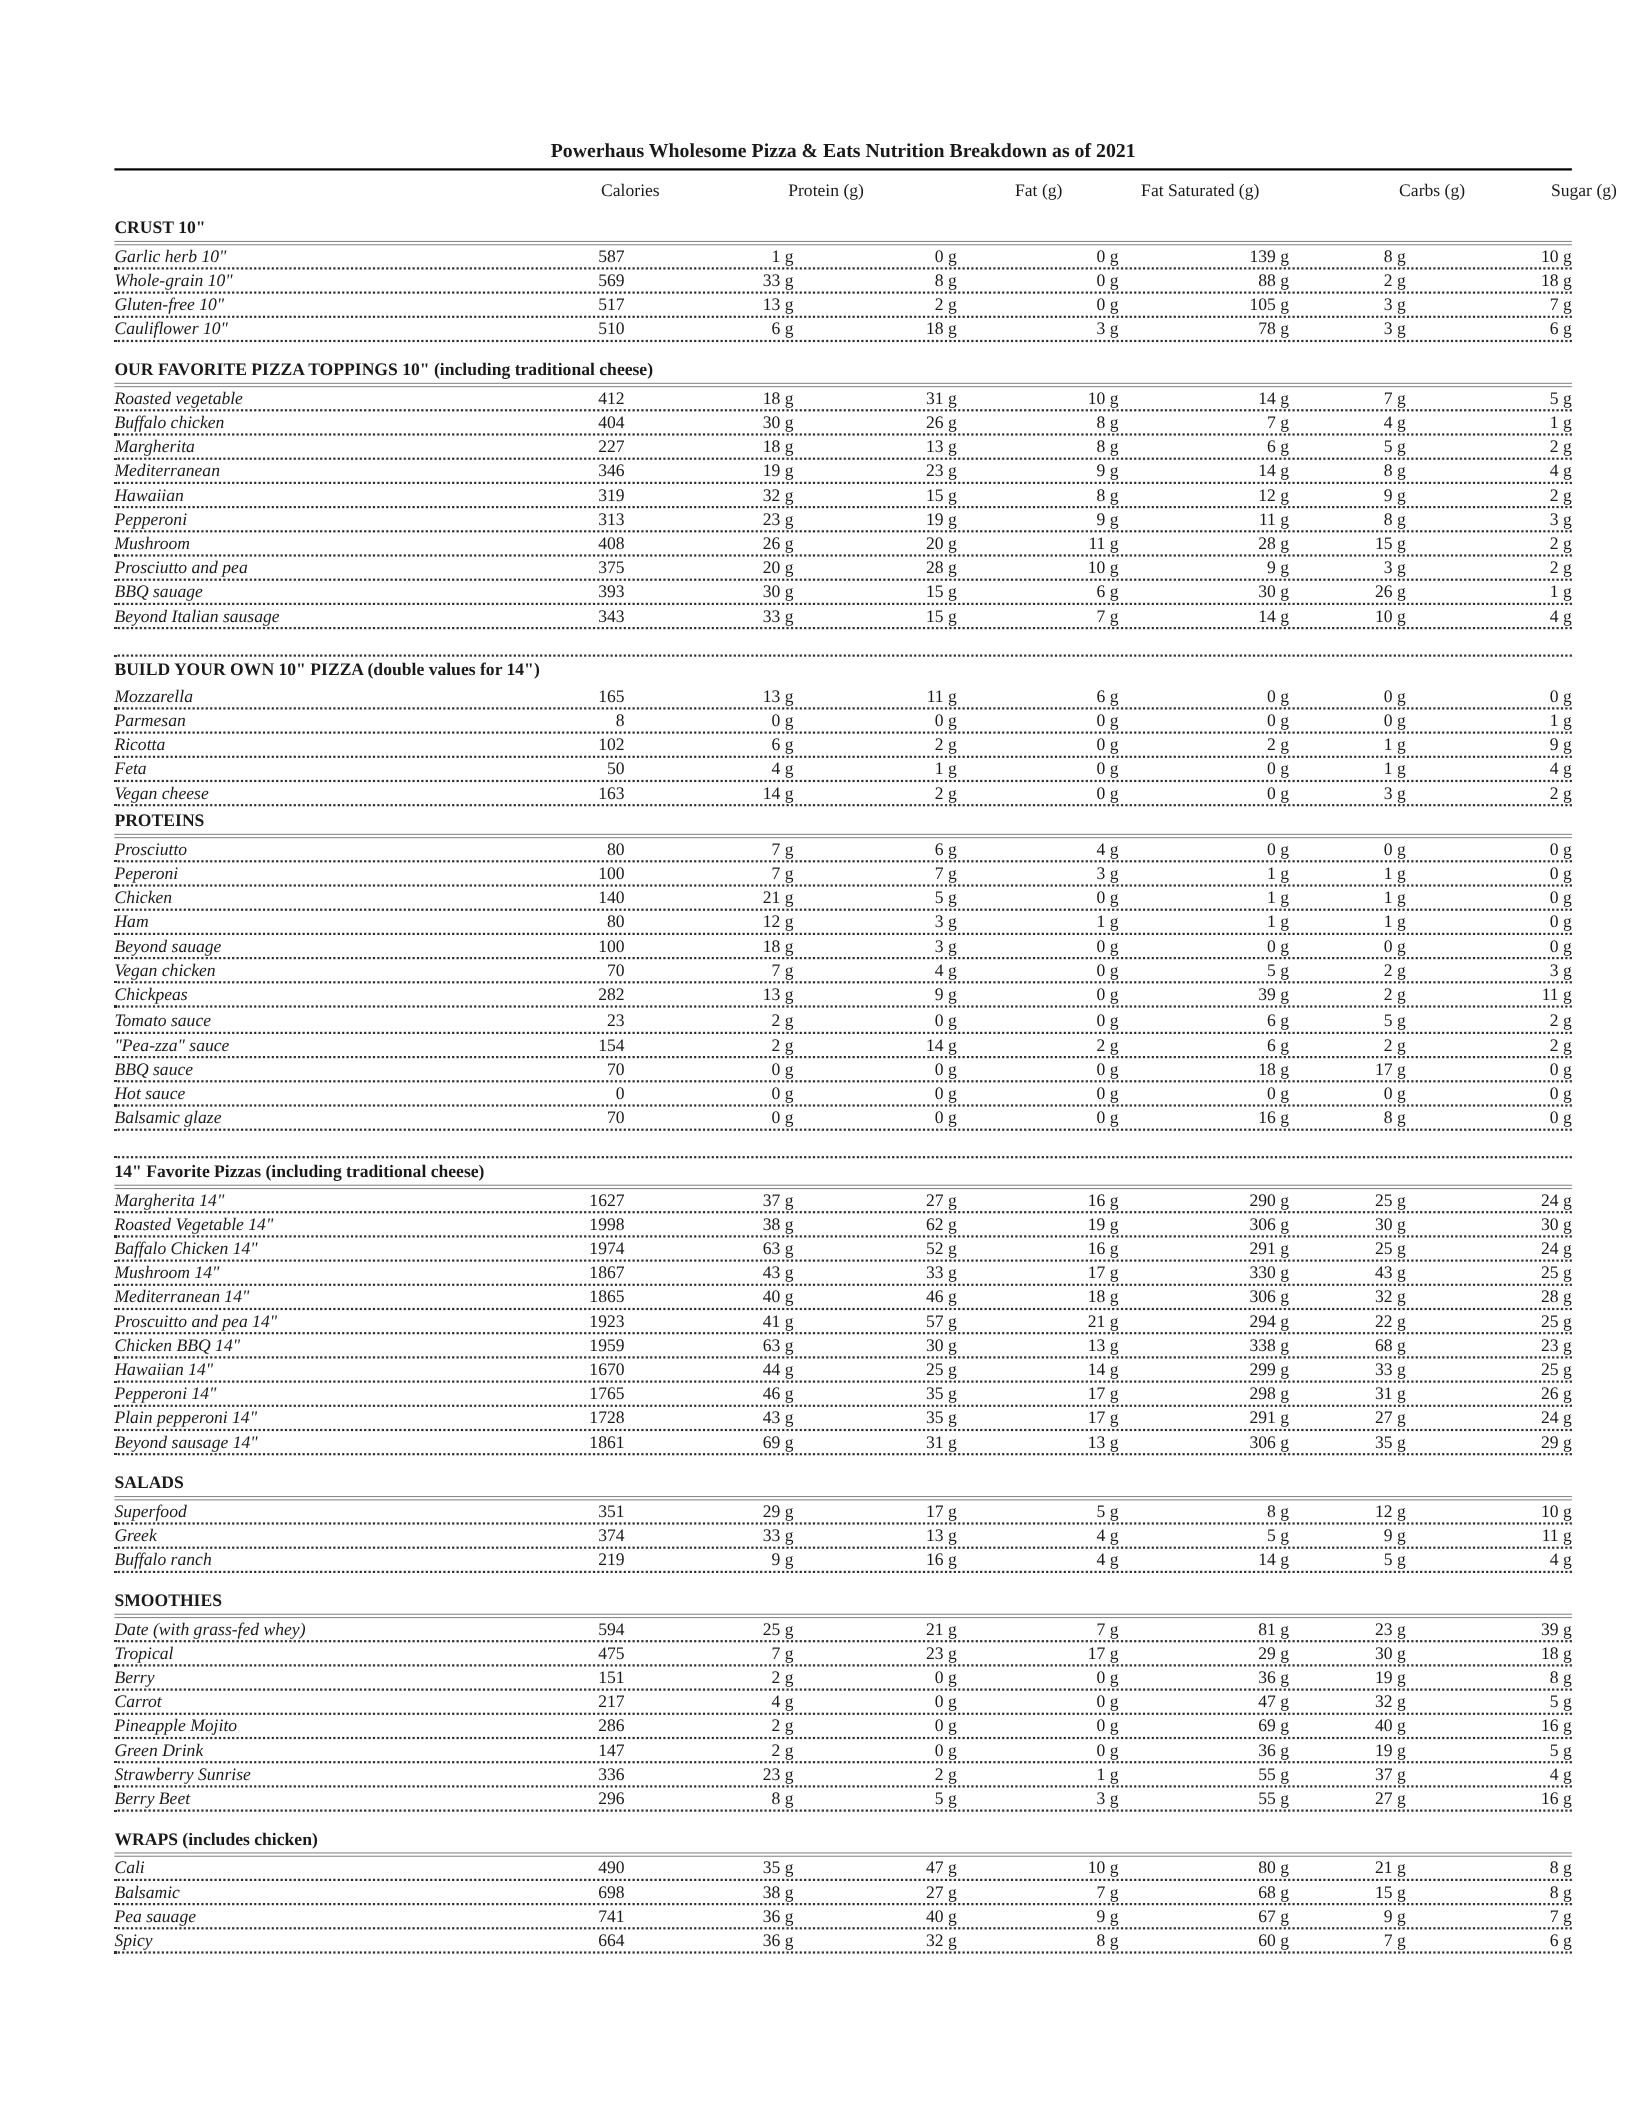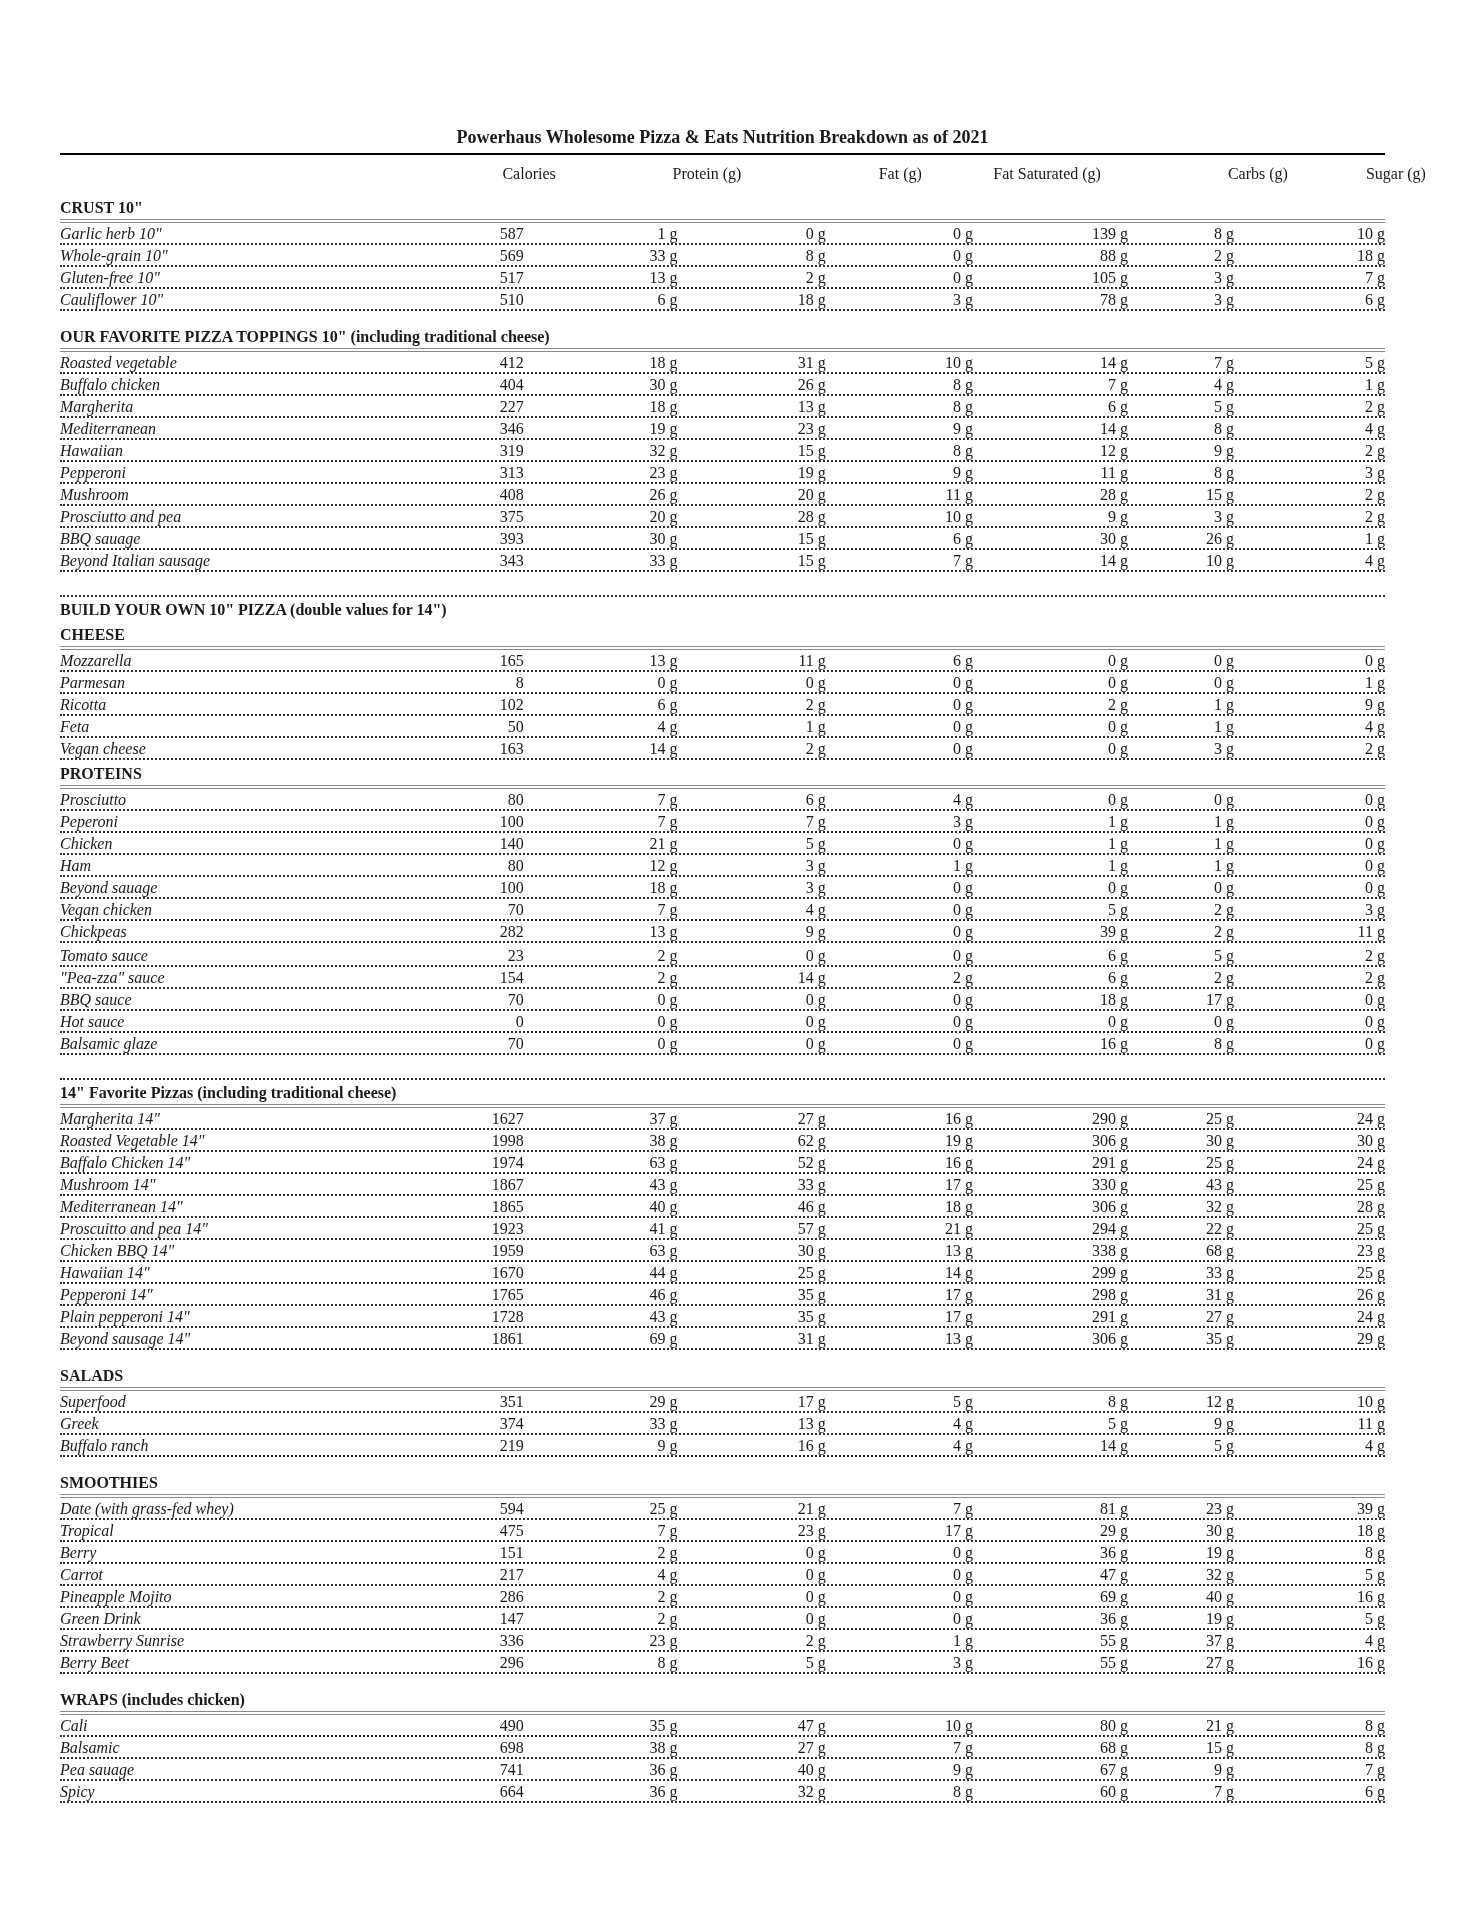--- a/index.html
+++ b/index.html
@@ -3,21 +3,21 @@
 <meta charset="utf-8">
 <style>
   html, body {
     margin: 0; padding: 0;
     width: 1484px; height: 1920px;
     background: #ffffff;
     overflow: hidden;
     font-family: "Liberation Serif", "DejaVu Serif", serif;
     color: #1a1a1a;
   }
-  .page { padding: 126px 15px 0 60px; }
+  .page { padding: 126px 15px 0 104px; }
   .doc-title {
     width: 1325px;
     text-align: center;
     font-weight: 700;
     font-size: 18px;
     line-height: 22px;
   }
   .table { width: 1325px; }
   .title-rule { border-top: 2px solid #000000; margin-top: 5px; }
   .grid {
@@ -214,21 +214,20 @@
             <div class="cell val">7 g</div>
             <div class="cell val">14 g</div>
             <div class="cell val">10 g</div>
             <div class="cell val">4 g</div>
           </div>
         </div>
         <div class="section line">
           <div class="sec-header">BUILD YOUR OWN 10" PIZZA (double values for 14")</div>
         </div>
         <div class="section tight">
-          <div class="sec-header rule">CHEESE</div>
           <div class="row grid">
             <div class="cell name">Mozzarella</div>
             <div class="cell val">165</div>
             <div class="cell val">13 g</div>
             <div class="cell val">11 g</div>
             <div class="cell val">6 g</div>
             <div class="cell val">0 g</div>
             <div class="cell val">0 g</div>
             <div class="cell val">0 g</div>
           </div>

